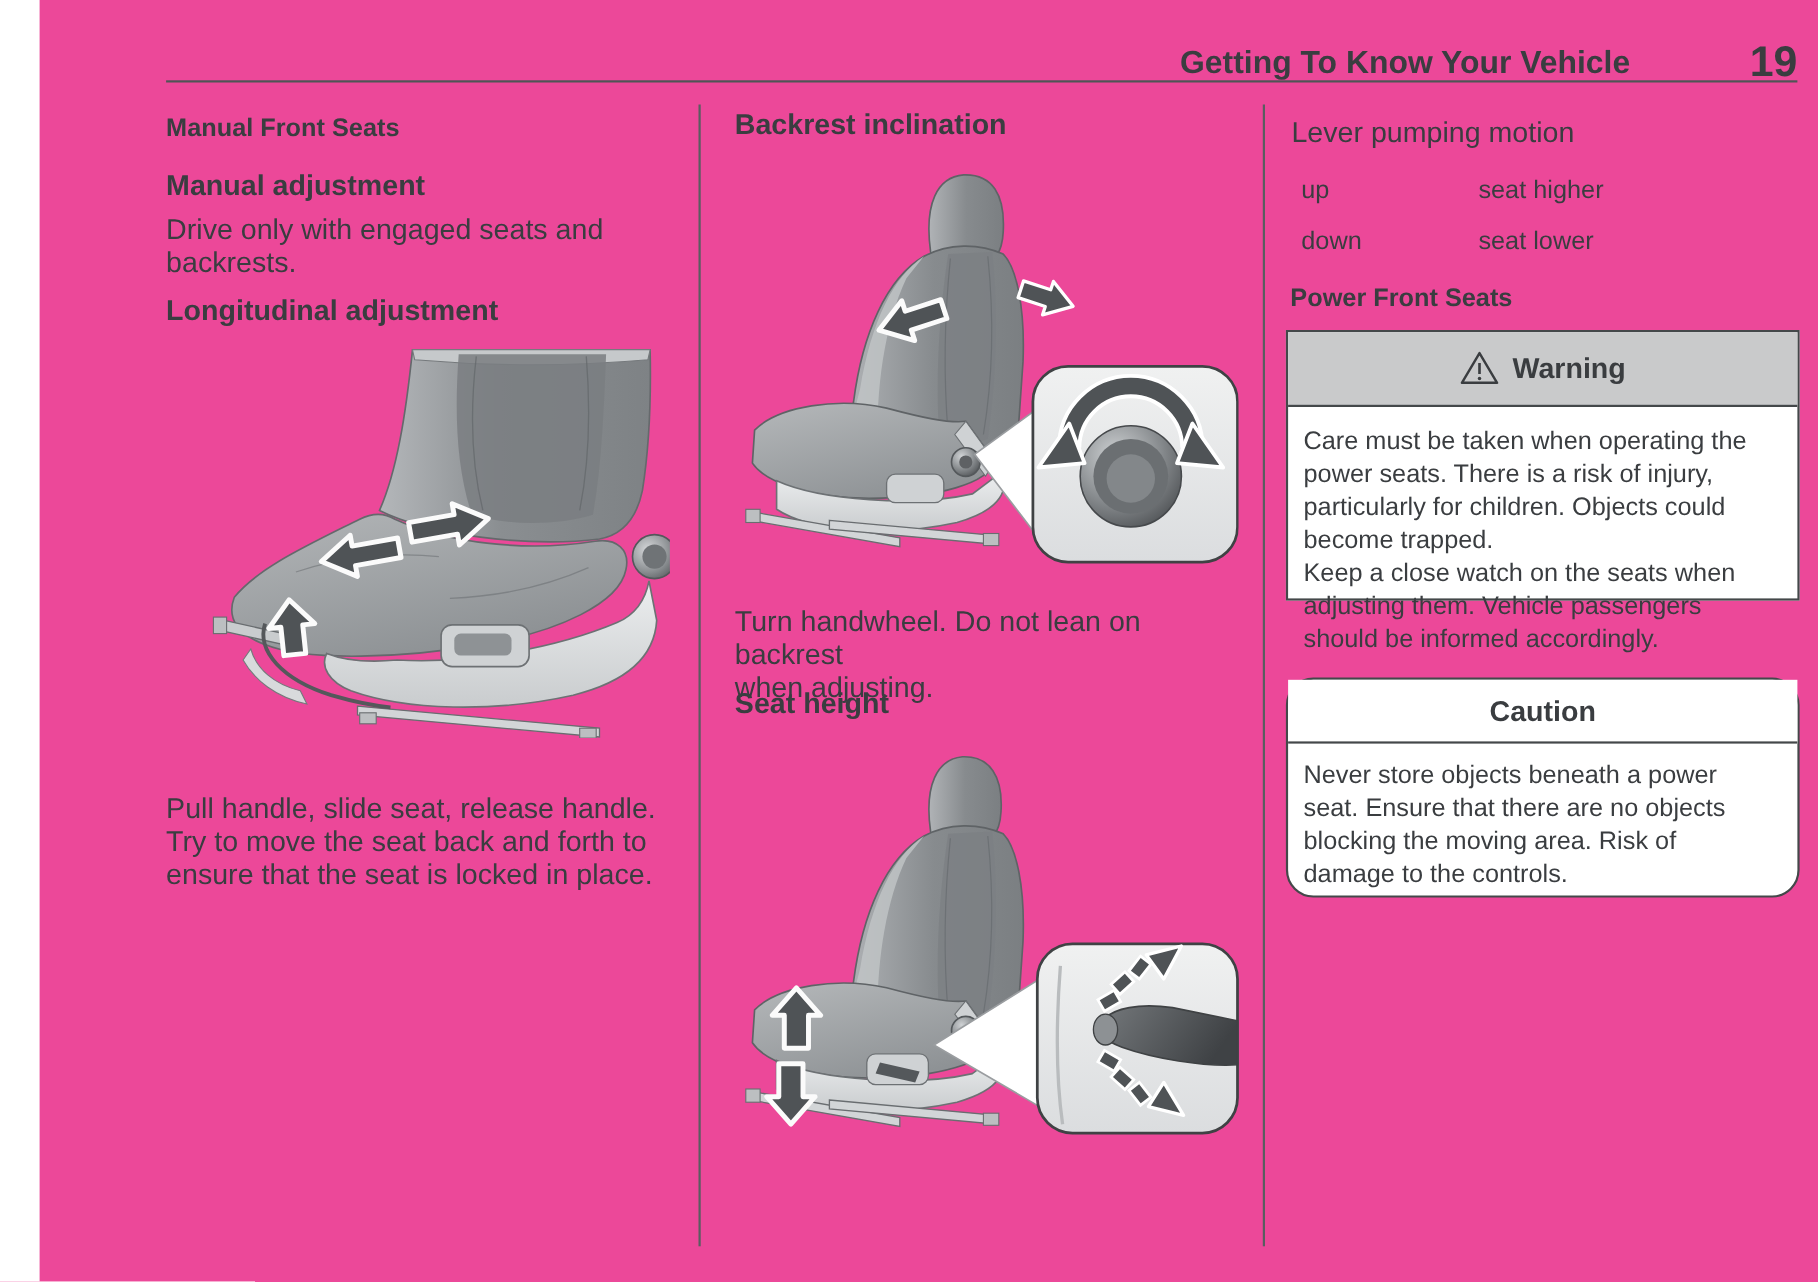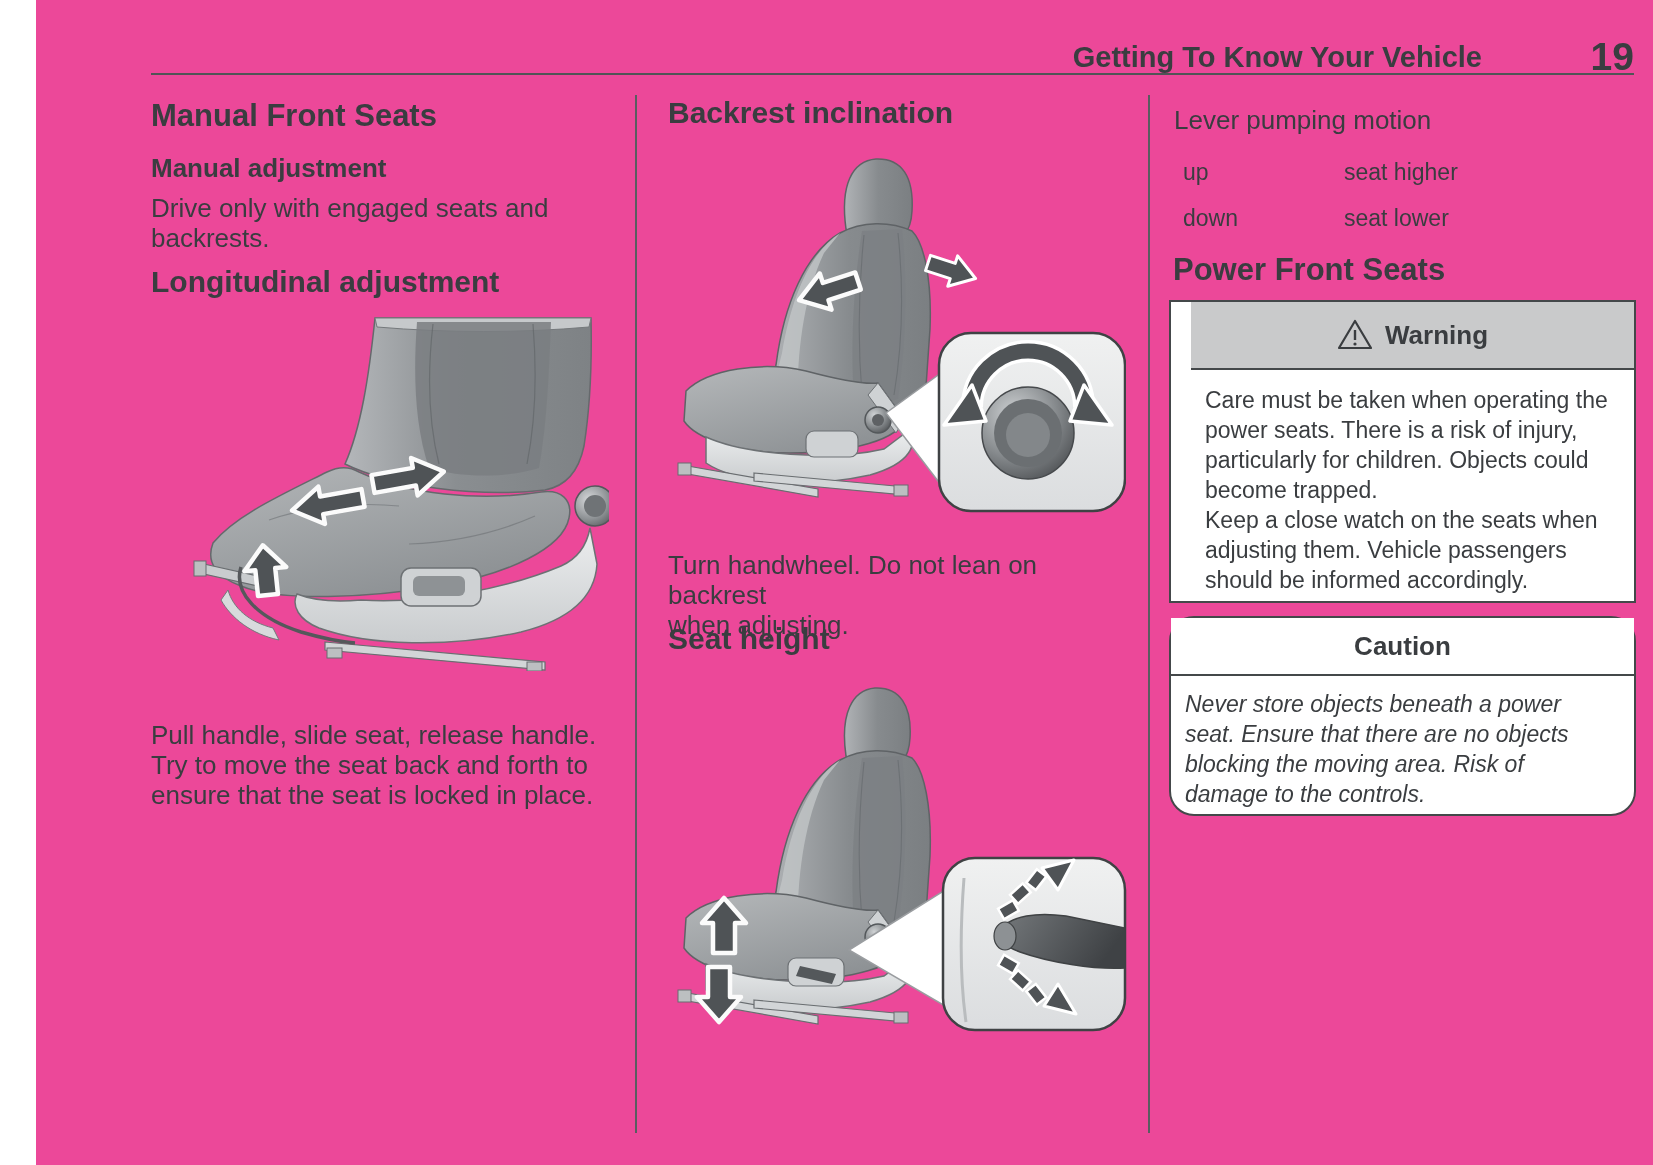--- a/index.html
+++ b/index.html
@@ -7,44 +7,44 @@
     --warn-bg:#c9cacb;
   }
   html,body{margin:0;padding:0;background:#fff;}
   .page{
     position:relative; width:1653px; height:1165px; background:#ec4899;
     font-family:"Liberation Sans","DejaVu Sans",sans-serif; color:var(--text);
     overflow:hidden;
     margin-left:36px;
   }
   .abs{position:absolute;}
-  .h1{font-size:31px; font-weight:bold; line-height:36px; white-space:nowrap;}
+  .h1{font-size:23px; font-weight:bold; line-height:36px; white-space:nowrap;}
   .h2{font-size:26px; font-weight:bold; line-height:32px; white-space:nowrap;}
-  .label{font-size:30px; font-weight:bold; line-height:30px; white-space:nowrap;text-align:right;}
+  .label{font-size:26px; font-weight:bold; line-height:30px; white-space:nowrap;text-align:right;}
   .body{font-size:26px; line-height:30px; white-space:pre-line;}
   .header-title{top:40px; right:207px; font-size:29px; font-weight:bold; line-height:34px; white-space:nowrap;}
   .page-num{top:40px; right:55px; font-size:39px; font-weight:bold; line-height:34px;}
   .header-rule{top:73px; left:115px; width:1483px; height:2px; background:var(--rule);}
   .col-divider{top:95px; width:2px; height:1038px; background:var(--divider);}
   .divider-1{left:599px;} .divider-2{left:1112px;}
   .fig{position:absolute;}
   .fig svg{display:block;}
   
   .t-action{font-size:23px; line-height:28px; white-space:nowrap;}
   .t-result{font-size:23px; line-height:28px; white-space:nowrap;}
   
   .msgbox{position:absolute; left:1133px; width:467px; border:2px solid var(--box-border); box-sizing:border-box; background:#fff;}
   .msgbox .box-header{display:flex; align-items:center; justify-content:center; gap:12px;
     border-bottom:2px solid var(--box-border); font-size:26px; font-weight:bold;}
-  .warning-box{top:300px; height:303px;padding-left:20px;}
+  .warning-box{top:300px; height:246px;}
   .warning-box .box-header{height:66px; background:var(--warn-bg);}
   .caution-box{top:616px; height:200px;border-radius:25px;}
   .caution-box .box-header{height:56px; background:#fff;}
   .warning-box .box-body{padding:15px 14px 8px 14px;}
-  .caution-box .box-body{padding:13px 14px 24px 14px;font-style:italic;}
+  .caution-box .box-body{padding:13px 14px 24px 14px;}
   .box-body{font-size:23px; line-height:30px; white-space:pre-line;}
 </style>
 </head>
 <body>
 
 <div class="page">
 
   <div class="abs header-title">Getting To Know Your Vehicle</div>
   <div class="abs page-num">19</div>
   <div class="abs header-rule"></div>

